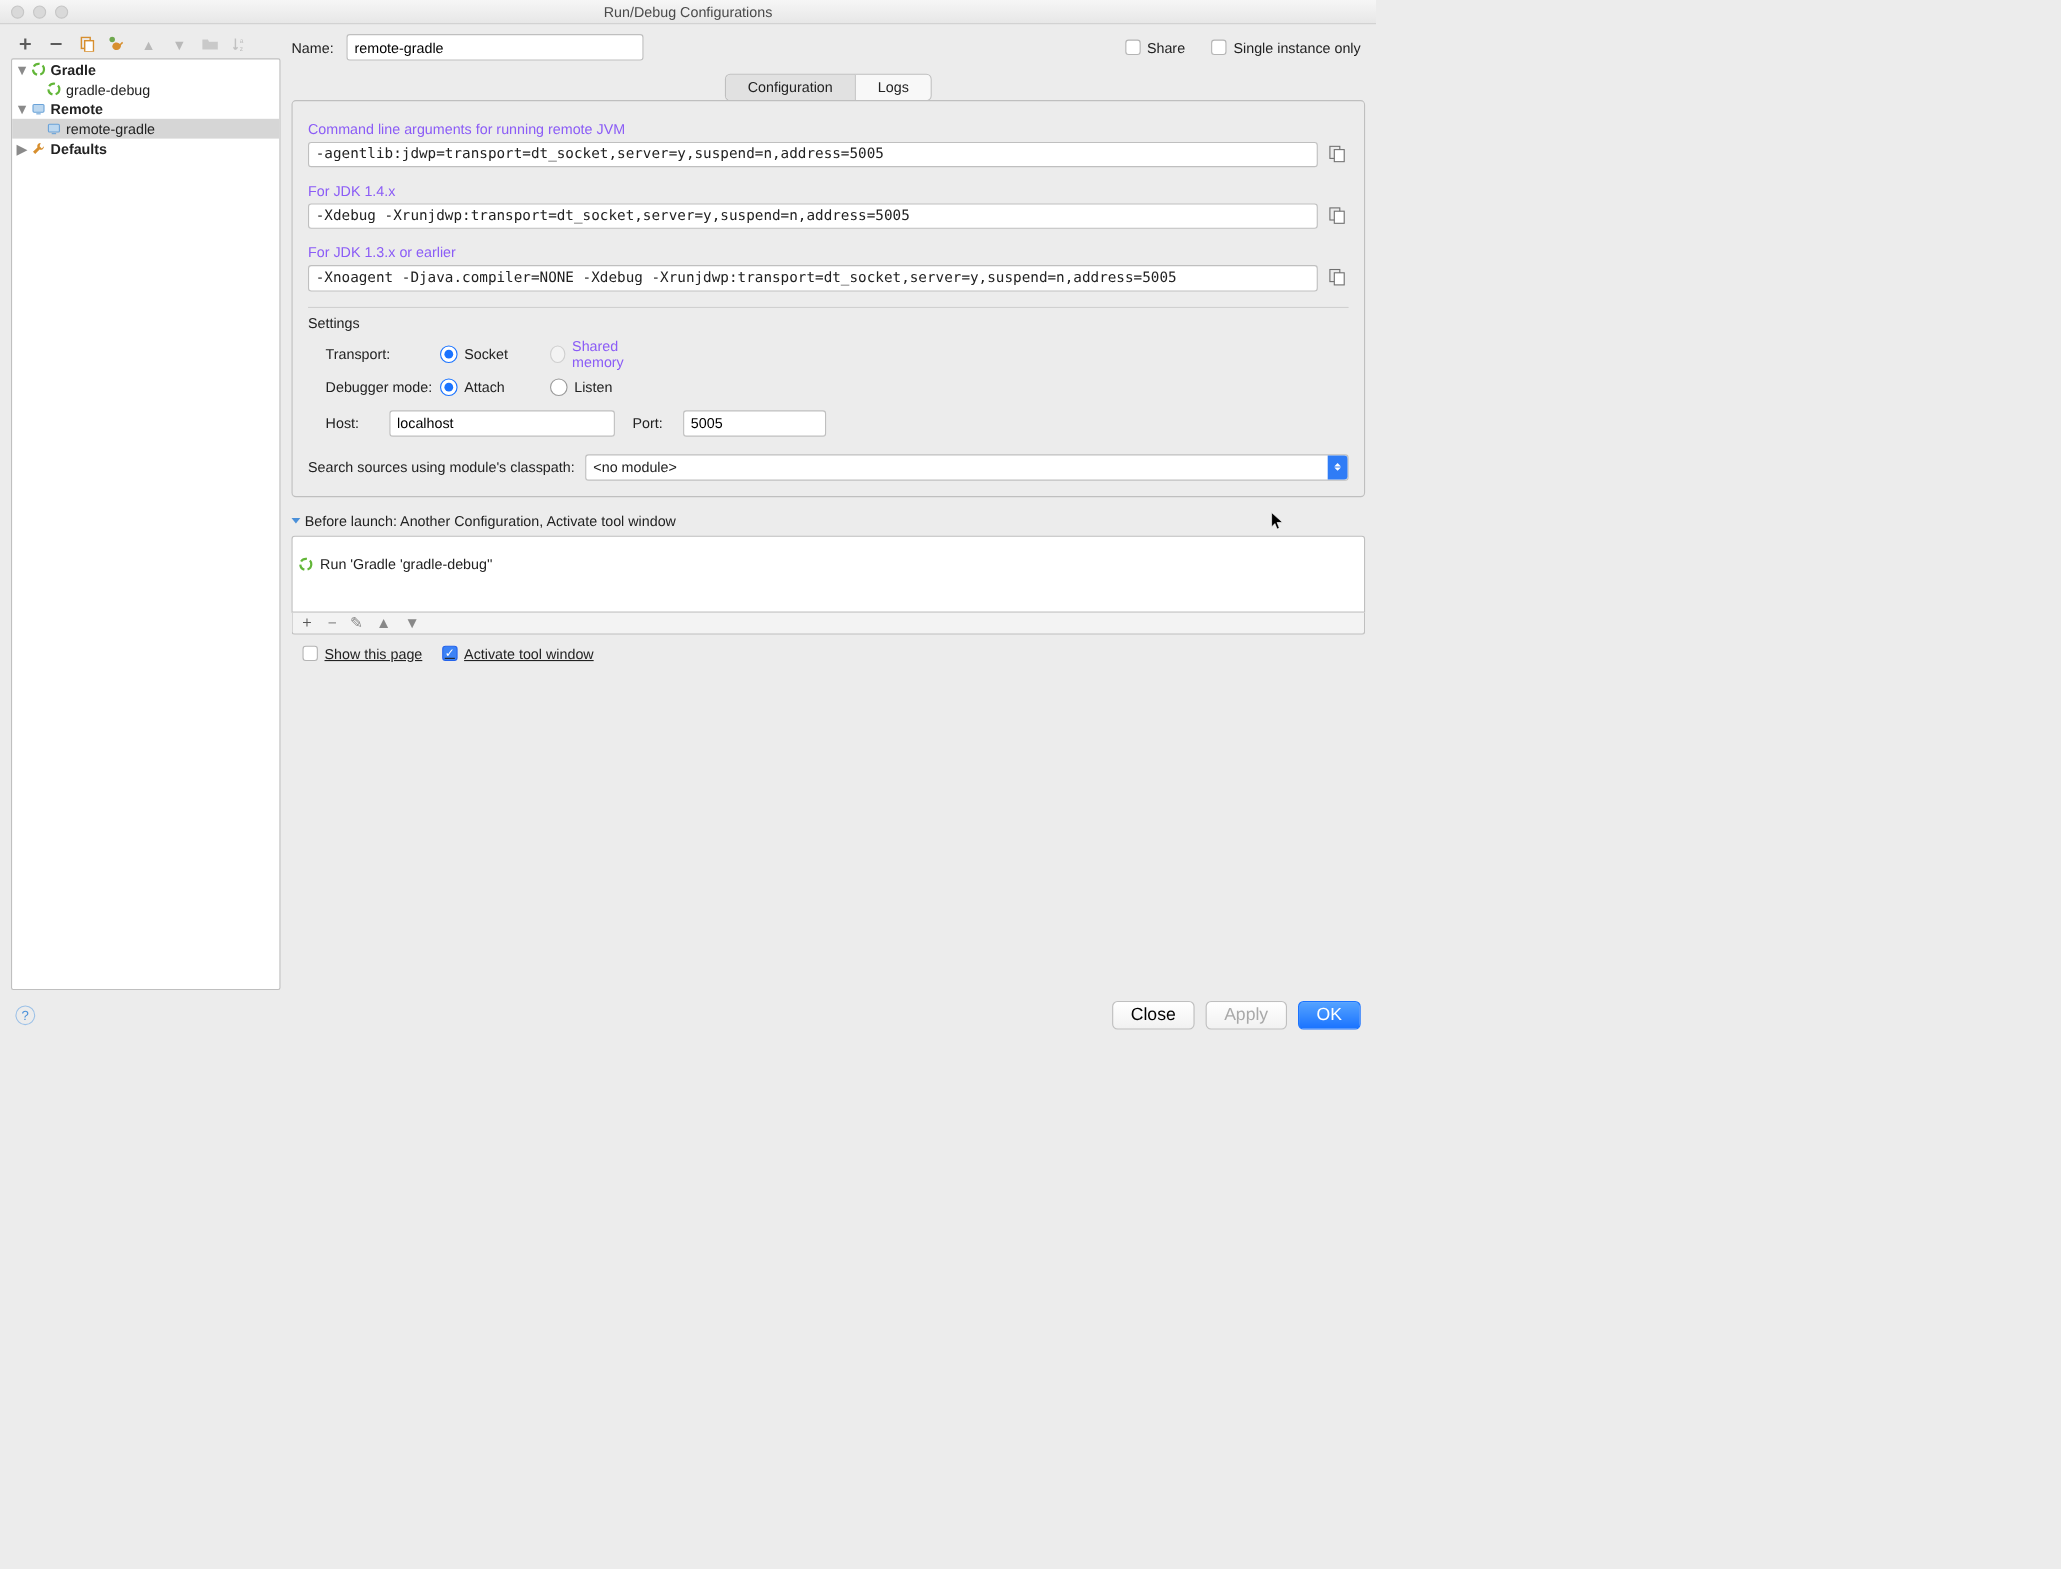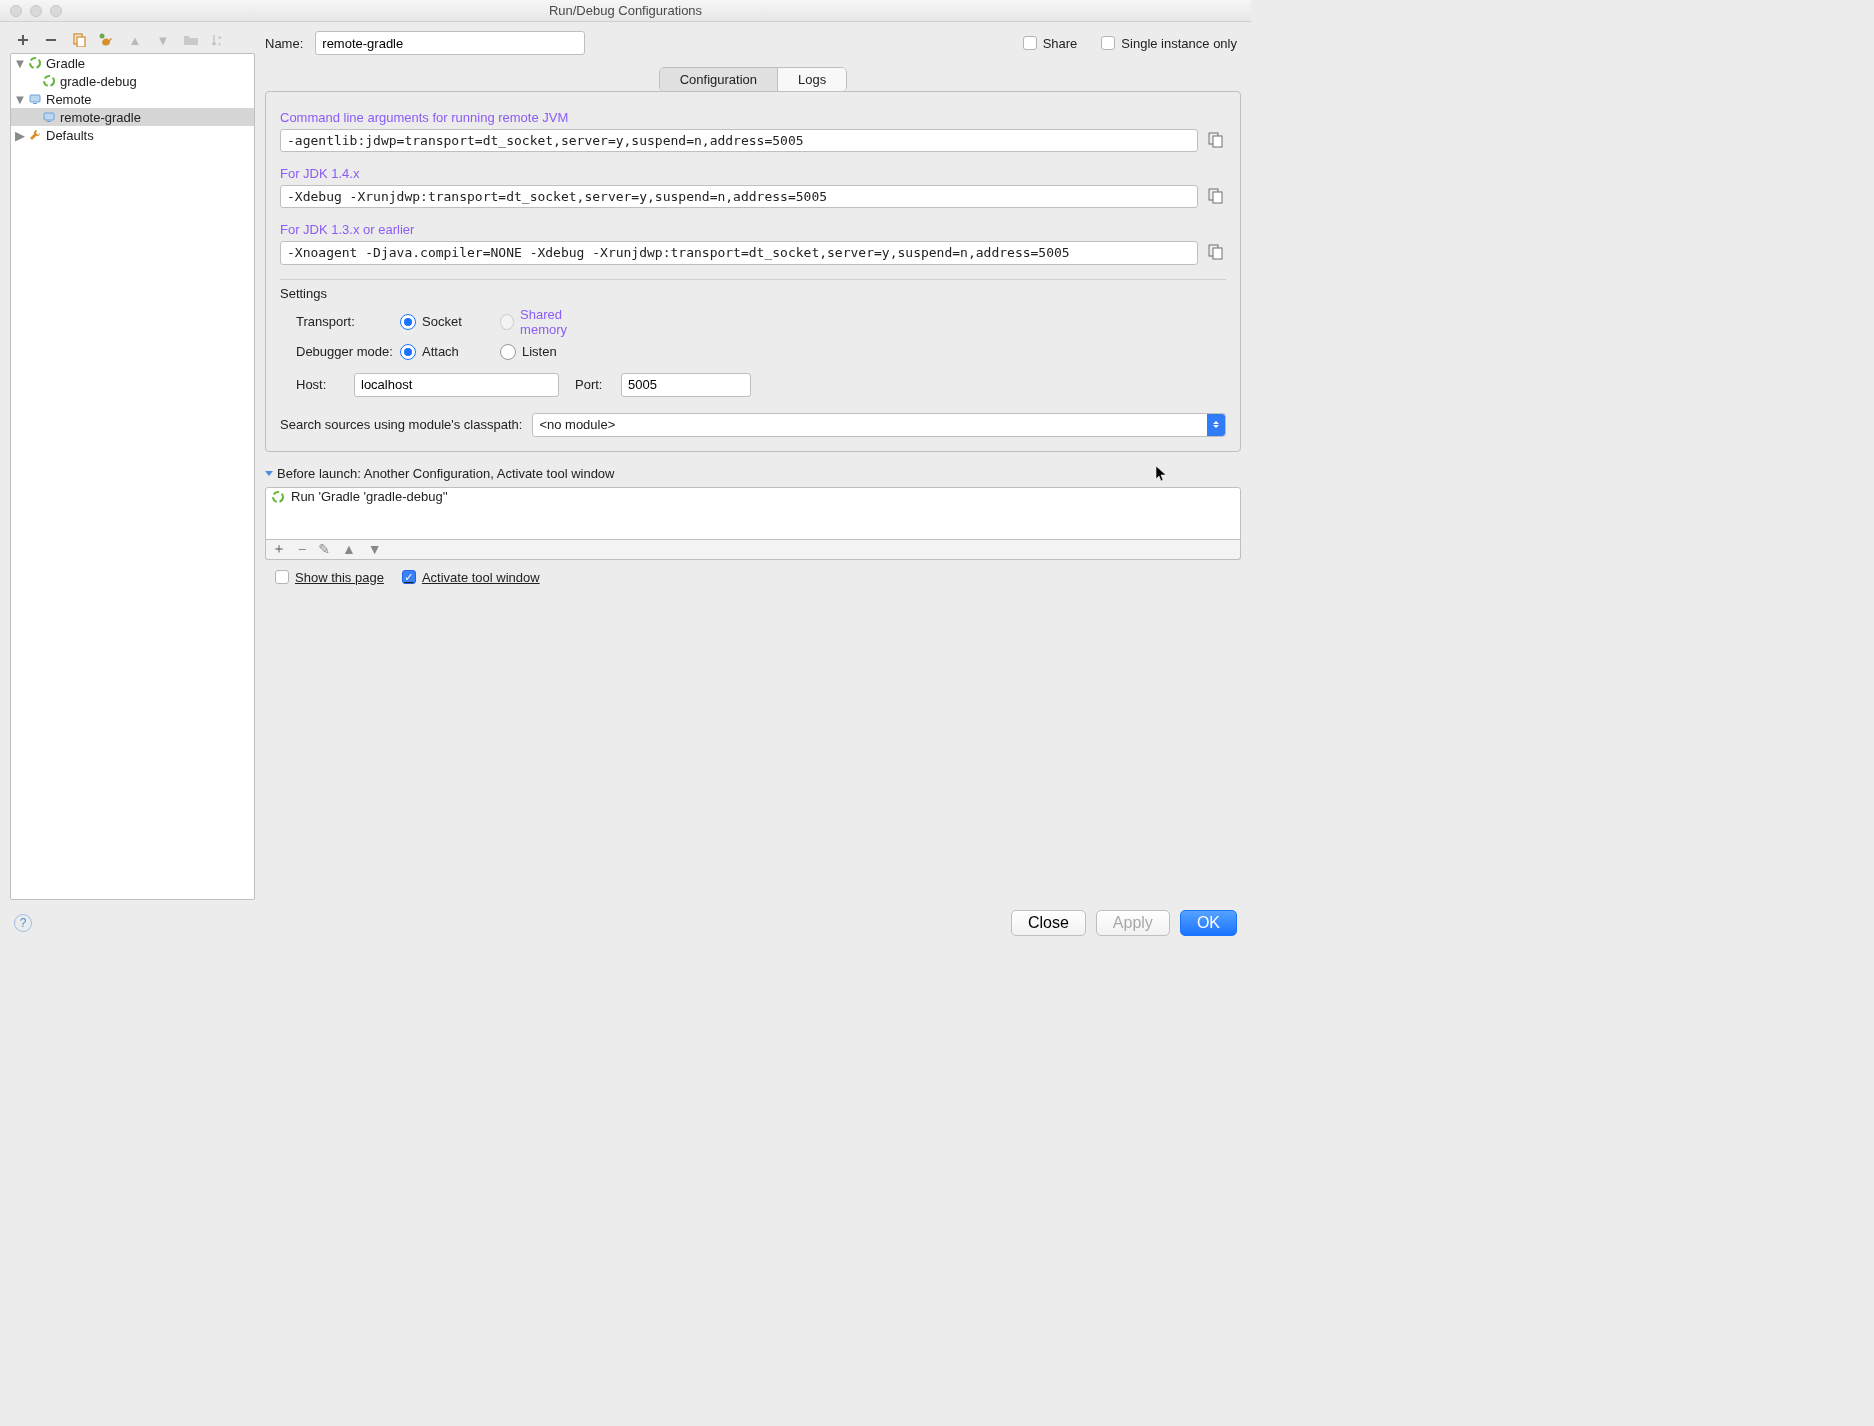--- a/index.html
+++ b/index.html
@@ -47,21 +47,21 @@
     flex: 1; background: #fff; border: 1px solid #bfbfbf; border-radius: 2px;
     font-size: 13px; overflow-y:auto;
   }
   .tree-row { display:flex; align-items:center; height:18px; padding: 0 4px; }
   .tree-row.selected { background: #d6d6d6; }
   .disclosure {
     width: 10px; height: 10px; margin-right: 2px; color:#8a8a8a;
     display:flex; align-items:center; justify-content:center;
   }
   .tree-row .lbl { margin-left: 2px; }
-  .tree-row.bold .lbl { font-weight: 400; }
+  .tree-row.bold .lbl { font-weight: 700; }
   .indent1 { padding-left: 30px; }
   .tree-row.indent0 { padding-left: 4px; }
   .ic { width:16px; height:16px; display:flex; align-items:center; justify-content:center; margin-right:1px;}
   
   .main { flex: 1; display:flex; flex-direction:column; }
   .namebar { display:flex; align-items:center; gap: 8px; height: 32px; }
   .namebar label { font-size: 13px; margin-right: 4px; }
   .txt {
     background:#fff; border:1px solid #bfbfbf; border-radius:3px;
     height:24px; padding: 2px 6px; font-size:13px;
@@ -123,22 +123,22 @@
   }
   .select .caret span { width:0;height:0;border-left:3px solid transparent;border-right:3px solid transparent; }
   .select .caret .up { border-bottom:3px solid #fff; }
   .select .caret .dn { border-top:3px solid #fff; }
   .before { margin-top: 14px; }
   .before .hdr { display:flex; align-items:center; gap:4px; font-size:13px; }
   .before .hdr .tri {
     width:0;height:0;border-left:4px solid transparent;border-right:4px solid transparent;border-top:5px solid #4a90d9;
   }
   .before-list {
-    margin-top:6px; height:53px; background:#fff; border:1px solid #bfbfbf; border-radius:3px 3px 0 0;
-    padding: 0 4px;
+    margin-top:6px; height:70px; background:#fff; border:1px solid #bfbfbf; border-radius:3px 3px 0 0;
+    padding: 16px 4px;
   }
   .before-list .item { display:flex; align-items:center; gap:4px; height:18px; font-size:13px; }
   .before-tb {
     border:1px solid #bfbfbf; border-top:none; border-radius:0 0 3px 3px;
     background:#f3f3f3; height:20px; display:flex; align-items:center; gap:12px; padding: 0 6px;
     color:#888;
   }
   .before-tb span { font-size:14px; }
   .below-checks { display:flex; gap: 18px; margin-top:10px; padding-left: 10px; text-decoration: underline;}
   .footer {

